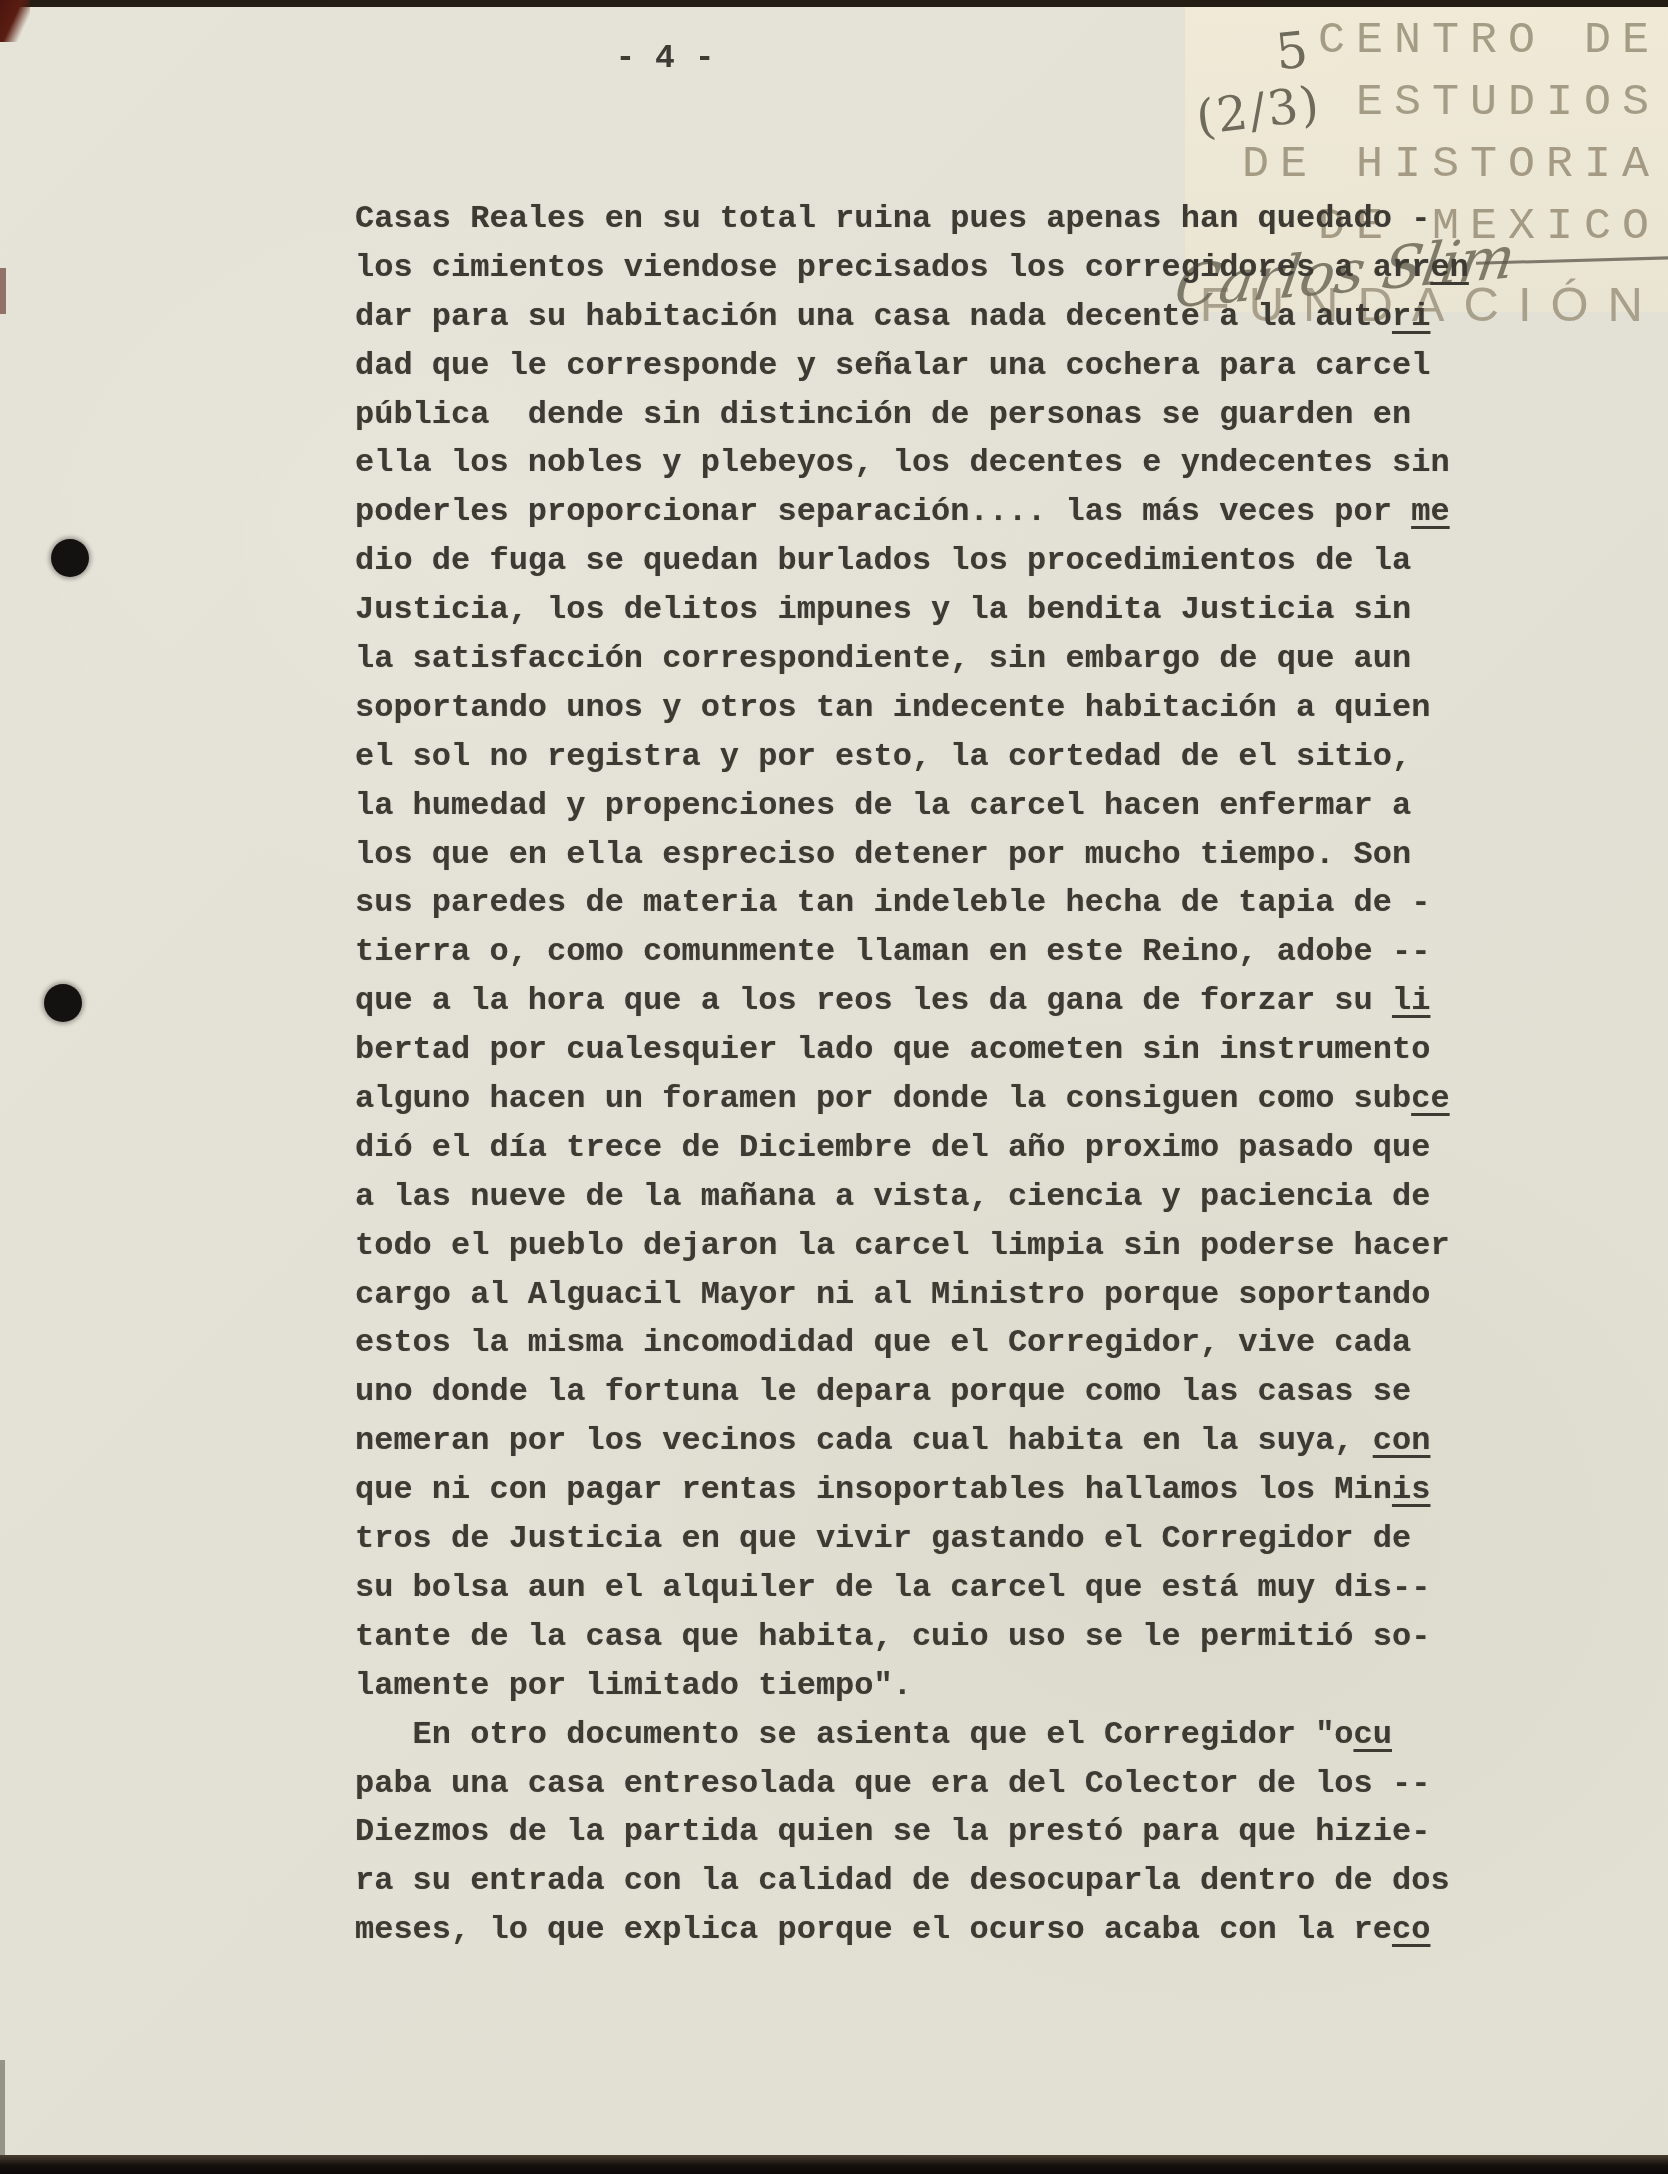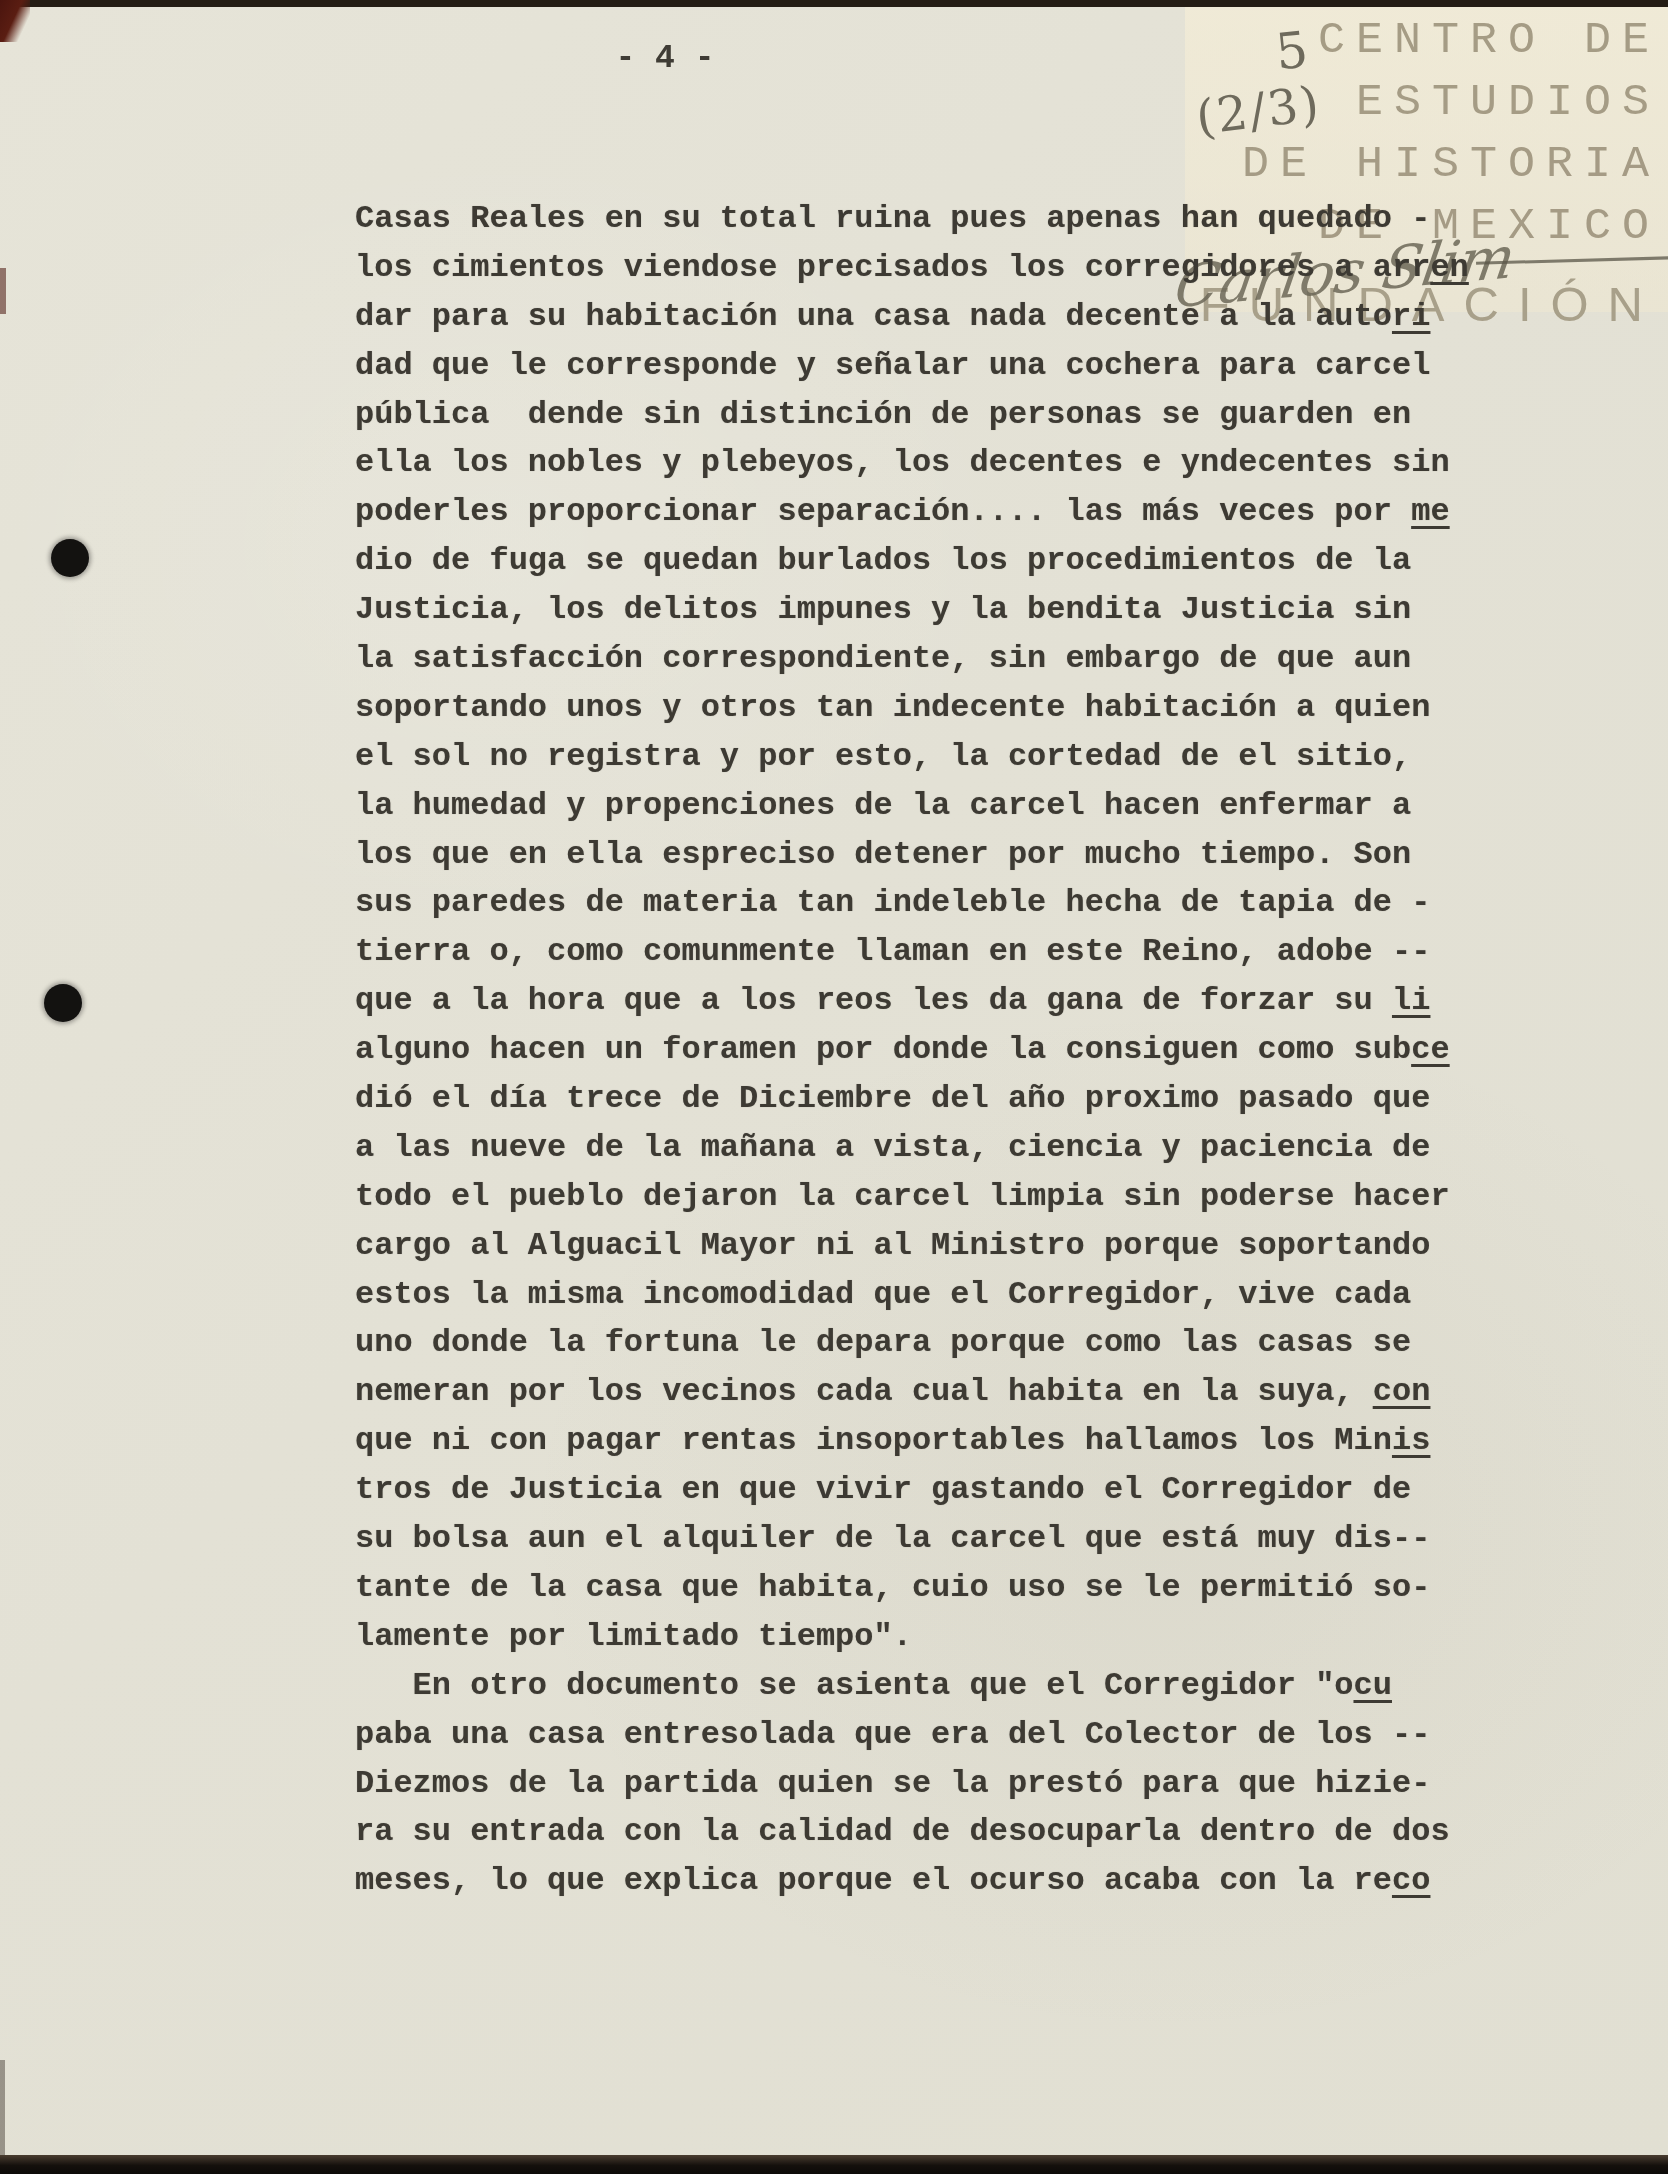--- a/index.html
+++ b/index.html
@@ -90,20 +90,21 @@
       <div class="tline"><span>dio de fuga se quedan burlados los procedimientos de la</span></div>
       <div class="tline"><span>Justicia, los delitos impunes y la bendita Justicia sin</span></div>
       <div class="tline"><span>la satisfacción correspondiente, sin embargo de que aun</span></div>
       <div class="tline"><span>soportando unos y otros tan indecente habitación a quien</span></div>
       <div class="tline"><span>el sol no registra y por esto, la cortedad de el sitio,</span></div>
       <div class="tline"><span>la humedad y propenciones de la carcel hacen enfermar a</span></div>
       <div class="tline"><span>los que en ella espreciso detener por mucho tiempo. Son</span></div>
       <div class="tline"><span>sus paredes de materia tan indeleble hecha de tapia de -</span></div>
       <div class="tline"><span>tierra o, como comunmente llaman en este Reino, adobe --</span></div>
       <div class="tline"><span>que a la hora que a los reos les da gana de forzar su </span><span class="u">li</span></div>
+      <div class="tline"><span>bertad por cualesquier lado que acometen sin instrumento</span></div>
       <div class="tline"><span>alguno hacen un foramen por donde la consiguen como sub</span><span class="u">ce</span></div>
       <div class="tline"><span>dió el día trece de Diciembre del año proximo pasado que</span></div>
       <div class="tline"><span>a las nueve de la mañana a vista, ciencia y paciencia de</span></div>
       <div class="tline"><span>todo el pueblo dejaron la carcel limpia sin poderse hacer</span></div>
       <div class="tline"><span>cargo al Alguacil Mayor ni al Ministro porque soportando</span></div>
       <div class="tline"><span>estos la misma incomodidad que el Corregidor, vive cada</span></div>
       <div class="tline"><span>uno donde la fortuna le depara porque como las casas se</span></div>
       <div class="tline"><span>nemeran por los vecinos cada cual habita en la suya, </span><span class="u">con</span></div>
       <div class="tline"><span>que ni con pagar rentas insoportables hallamos los Min</span><span class="u">is</span></div>
       <div class="tline"><span>tros de Justicia en que vivir gastando el Corregidor de</span></div>

